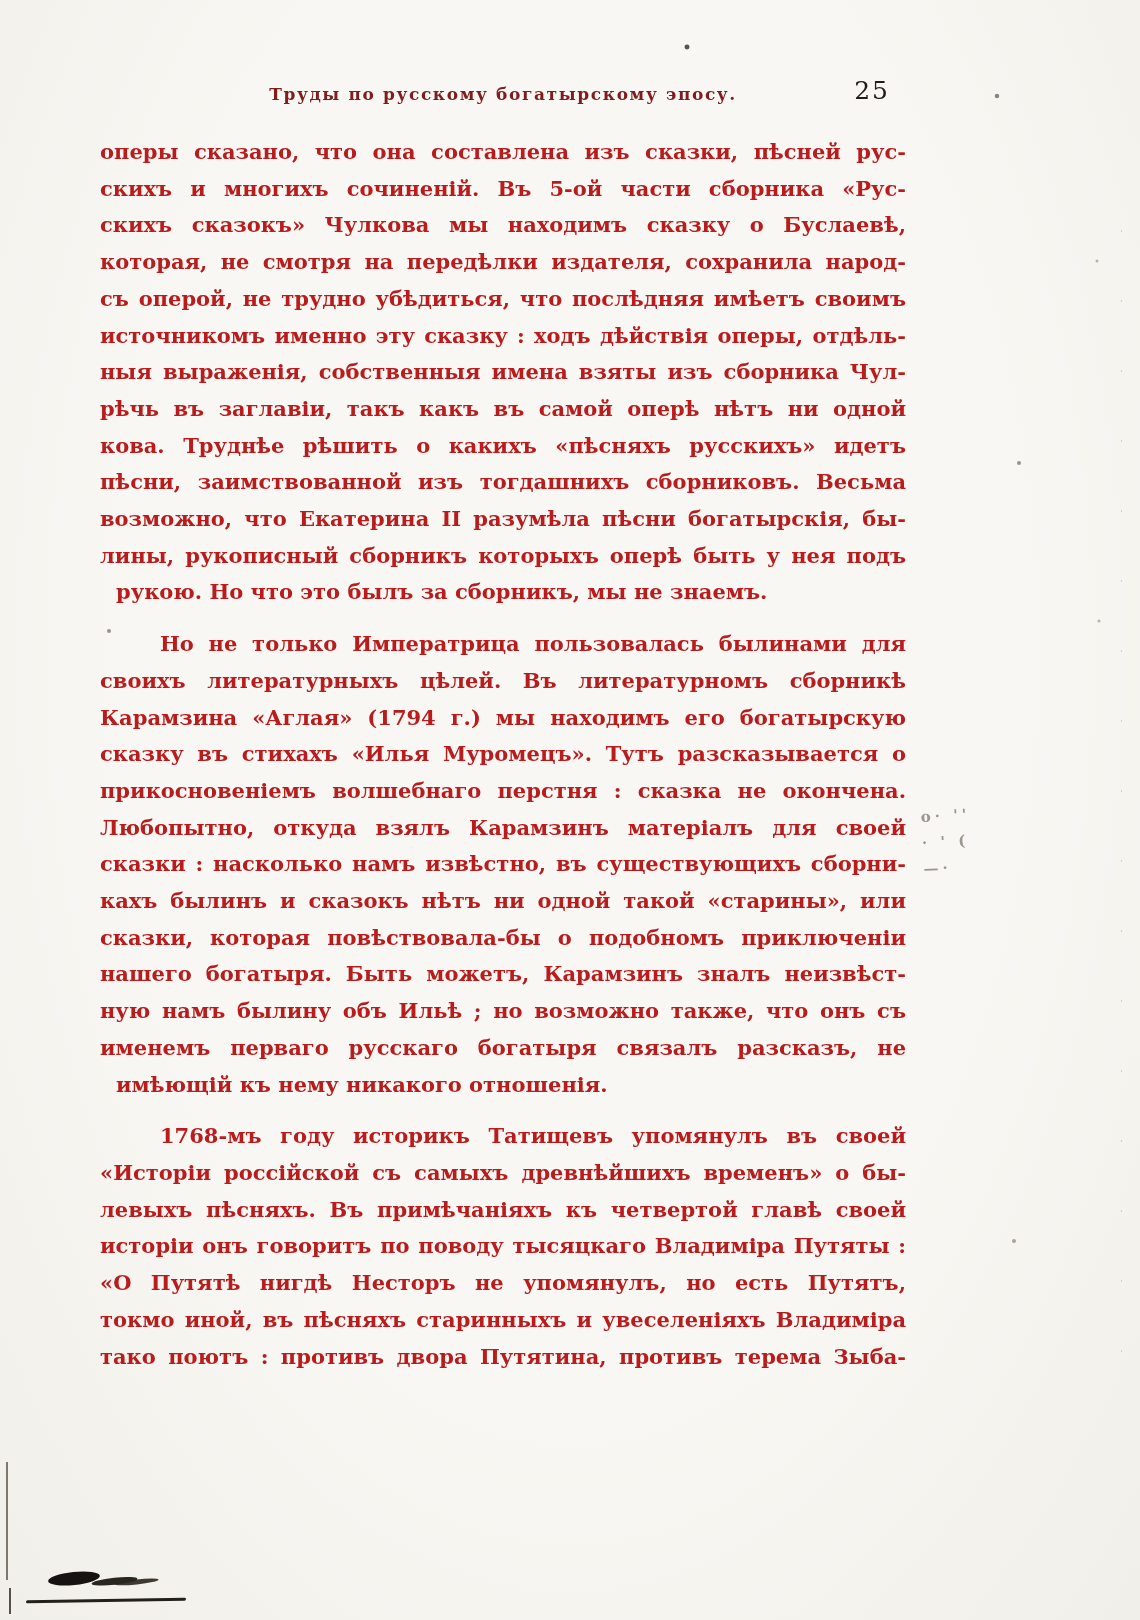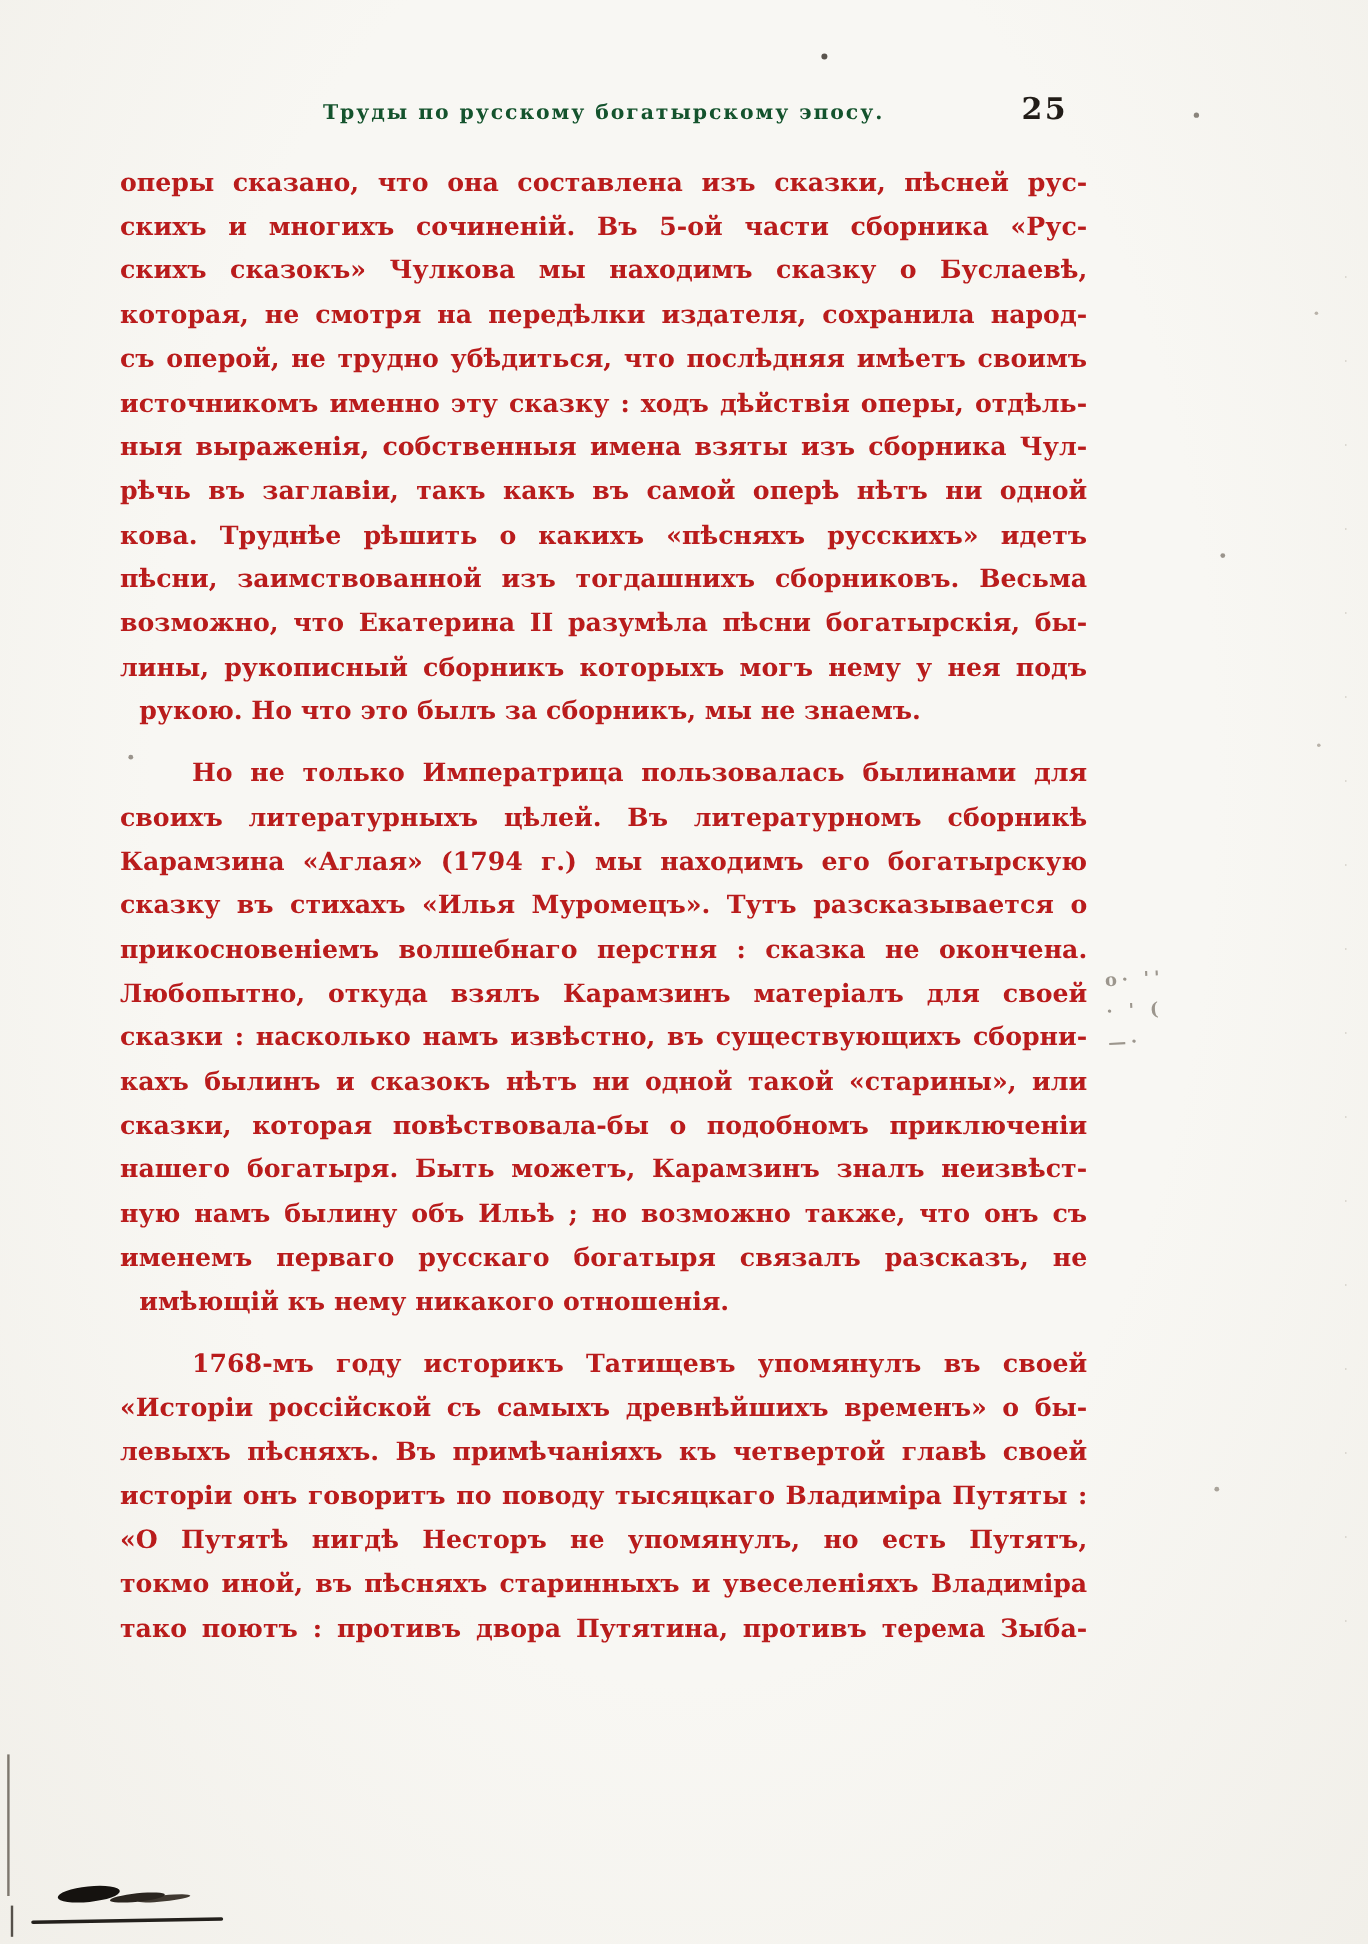--- a/index.html
+++ b/index.html
@@ -29,28 +29,28 @@
   }
   .header-title {
     position: absolute;
     left: 50%;
     transform: translateX(-50%);
     top: 4px;
     font-size: 17px;
     font-weight: bold;
     letter-spacing: 1.6px;
     white-space: nowrap;
-    color: #14532d;
+    color: #7f1d1d;
   }
   .page-number {
     position: absolute;
     right: 16px;
     top: -4px;
     font-size: 25px;
-    font-weight: bold;
+    font-weight: normal;
     letter-spacing: 2px;
     color: #211c17;
   }
   .text-block {
     position: absolute;
     top: 134px;
     left: 100px;
     width: 806px;
   }
   .paragraph {
@@ -169,21 +169,21 @@
         <div class="line">скихъ и многихъ сочиненій. Въ 5-ой части сборника «Рус-</div>
         <div class="line">скихъ сказокъ» Чулкова мы находимъ сказку о Буслаевѣ,</div>
         <div class="line">которая, не смотря на передѣлки издателя, сохранила народ-</div>
         <div class="line">съ оперой, не трудно убѣдиться, что послѣдняя имѣетъ своимъ</div>
         <div class="line">источникомъ именно эту сказку : ходъ дѣйствія оперы, отдѣль-</div>
         <div class="line">ныя выраженія, собственныя имена взяты изъ сборника Чул-</div>
         <div class="line">рѣчь въ заглавіи, такъ какъ въ самой оперѣ нѣтъ ни одной</div>
         <div class="line">кова. Труднѣе рѣшить о какихъ «пѣсняхъ русскихъ» идетъ</div>
         <div class="line">пѣсни, заимствованной изъ тогдашнихъ сборниковъ. Весьма</div>
         <div class="line">возможно, что Екатерина II разумѣла пѣсни богатырскія, бы-</div>
-        <div class="line">лины, рукописный сборникъ которыхъ могъ нему у нея подъ</div>
+        <div class="line">лины, рукописный сборникъ которыхъ оперѣ быть у нея подъ</div>
         <div class="line last-line">рукою. Но что это былъ за сборникъ, мы не знаемъ.</div>
       </div>
       <div class="paragraph">
         <div class="line indent-line">Но не только Императрица пользовалась былинами для</div>
         <div class="line">своихъ литературныхъ цѣлей. Въ литературномъ сборникѣ</div>
         <div class="line">Карамзина «Аглая» (1794 г.) мы находимъ его богатырскую</div>
         <div class="line">сказку въ стихахъ «Илья Муромецъ». Тутъ разсказывается о</div>
         <div class="line">прикосновеніемъ волшебнаго перстня : сказка не окончена.</div>
         <div class="line">Любопытно, откуда взялъ Карамзинъ матеріалъ для своей</div>
         <div class="line">сказки : насколько намъ извѣстно, въ существующихъ сборни-</div>

